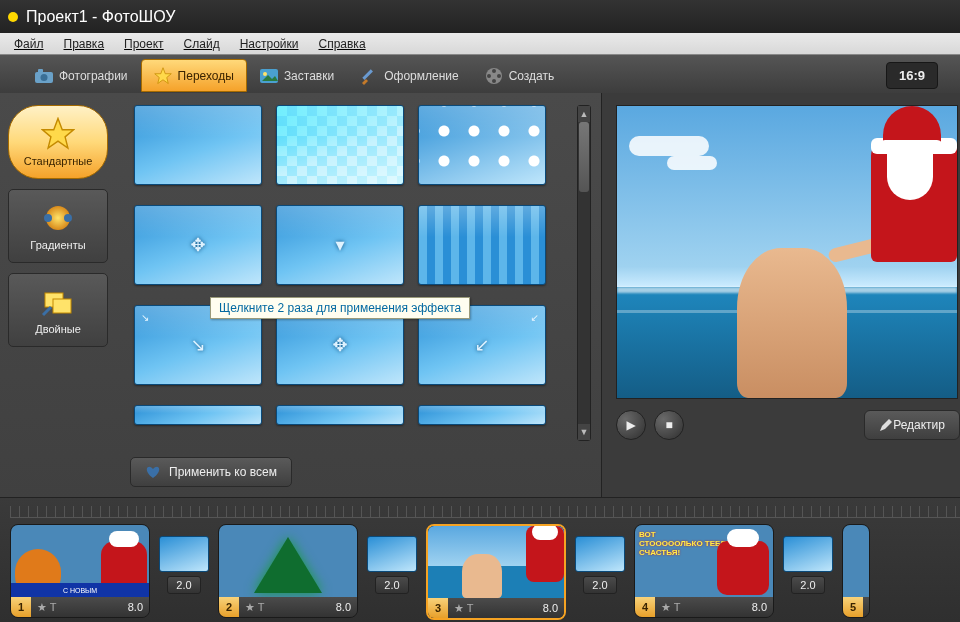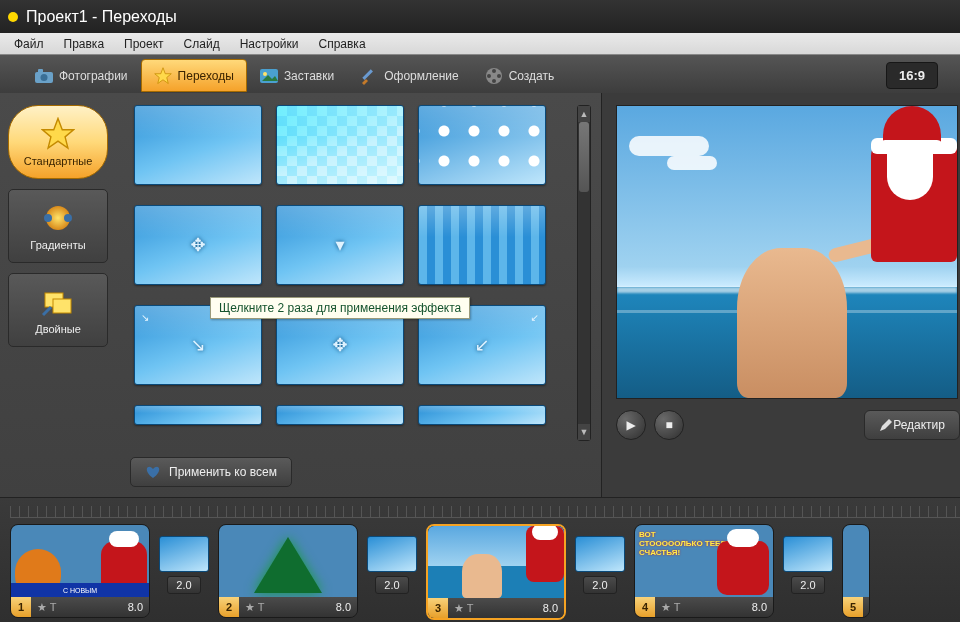--- a/index.html
+++ b/index.html
@@ -4,21 +4,21 @@
 <style>
 * { margin: 0; padding: 0; box-sizing: border-box; font-family: Tahoma, Arial, sans-serif; }
 body { width: 960px; height: 622px; background: #4a4a4a; overflow: hidden; user-select: none; }
 
 
 .titlebar { height: 33px; background: linear-gradient(#333, #222); display: flex; align-items: center; padding: 0 8px; }
 .titlebar-icon { width: 10px; height: 10px; border-radius: 50%; background: #ffd800; margin-right: 8px; }
 .titlebar-text { color: #fff; font-size: 16px; }
 
 
-.menubar { height: 22px; background: linear-gradient(#eaeaea, #d8d8d8); display: flex; align-items: center; padding: 0 4px; border-bottom: 1px solid #888; }
+.menubar { height: 22px; background: linear-gradient(#eaeaea, #d8d8d8); display: flex; align-items: center; padding: 0 4px; border-bottom: 1px solid #888; text-decoration: underline; }
 .menu-item { padding: 2px 10px; font-size: 12px; color: #222; cursor: default; }
 
 
 .maintabs { height: 38px; background: linear-gradient(#555, #3d3d3d); display: flex; align-items: center; padding: 3px 22px 0; gap: 0; }
 .maintab { height: 33px; display: flex; align-items: center; padding: 0 12px; gap: 6px; font-size: 12px; color: #ddd; cursor: default; border-radius: 4px 4px 0 0; border: 1px solid transparent; }
 .maintab.active { background: linear-gradient(#ffd97a, #f5a22a); color: #3a2400; border-color: #a66b00; justify-content: flex-end; }
 .maintab .ticon { width: 18px; height: 18px; display: inline-flex; align-items: center; justify-content: center; }
 .tabs-spacer { flex: 1; }
 .aspect-badge { margin-left: 16px; background: #2a2a2a; color: #eee; border: 1px solid #171717; border-radius: 4px; padding: 5px 12px; font-size: 13px; font-weight: bold; }
 
@@ -49,21 +49,21 @@
 
 .thumb .center-mark { position:absolute; left:50%; top:50%; transform:translate(-50%,-50%); color:#e0f3ff; font-size:18px; text-shadow:0 0 4px #0a4a7a; }
 .thumb .corner-mark { position:absolute; color:#e0f3ff; font-size:10px; }
 
 .scrollbar { position: absolute; right: 10px; top: 12px; bottom: 56px; width: 14px; background: #333; border: 1px solid #222; border-radius: 3px; display: flex; flex-direction: column; }
 .scroll-btn { height: 16px; color:#bbb; font-size:9px; display:flex; align-items:center; justify-content:center; cursor:default; background:#444;}
 .scroll-track { flex:1; position:relative; }
 .scroll-thumb { position:absolute; left:1px; right:1px; top:0; height:70px; background:linear-gradient(#777,#555); border-radius:3px; }
 
 
-.tooltip { position:absolute; left:210px; top:204px; background:#fffef0; border:1px solid #9a9a7a; padding:3px 8px; font-size:12px; color:#14532d; box-shadow:1px 1px 2px rgba(0,0,0,.3); z-index:5; }
+.tooltip { position:absolute; left:210px; top:204px; background:#fffef0; border:1px solid #9a9a7a; padding:3px 8px; font-size:12px; color:#0369a1; box-shadow:1px 1px 2px rgba(0,0,0,.3); z-index:5; }
 
 
 .leftpanel-buttons { height:44px; display:flex; align-items:center; gap:14px; padding:0 0 6px 130px; }
 .btn { height:30px; display:flex; align-items:center; gap:8px; padding:0 14px; background:linear-gradient(#5a5a5a,#3f3f3f); border:1px solid #2a2a2a; border-radius:5px; color:#eee; font-size:12px; cursor:default; }
 .btn .bicon { width:16px; height:16px; display:inline-flex; align-items:center; justify-content:center; }
 
 
 .previewpanel { flex:1; background:#3b3b3b; display:flex; flex-direction:column; padding:12px 0 0 14px; }
 .preview { width: 342px; height: 294px; background:#000; border:1px solid #222; position:relative; overflow:hidden; }
 .sky { position:absolute; inset:0; background:linear-gradient(#5aa8e0 0%, #9fd2f0 55%, #ccecff 62%, #1c7fb6 62%, #1c7fb6 100%); }
@@ -120,21 +120,21 @@
 .partial { width:28px !important; }
 .partial .img { height:72px; }
 
 svg { display:block; }
 </style>
 </head>
 <body>
 
 <div class="titlebar">
   <span class="titlebar-icon"></span>
-  <span class="titlebar-text">Проект1 - Переходы</span>
+  <span class="titlebar-text">Проект1 - ФотоШОУ</span>
 </div>
 
 <div class="menubar">
   <div class="menu-item">Файл</div>
   <div class="menu-item">Правка</div>
   <div class="menu-item">Проект</div>
   <div class="menu-item">Слайд</div>
   <div class="menu-item">Настройки</div>
   <div class="menu-item">Справка</div>
 </div>

